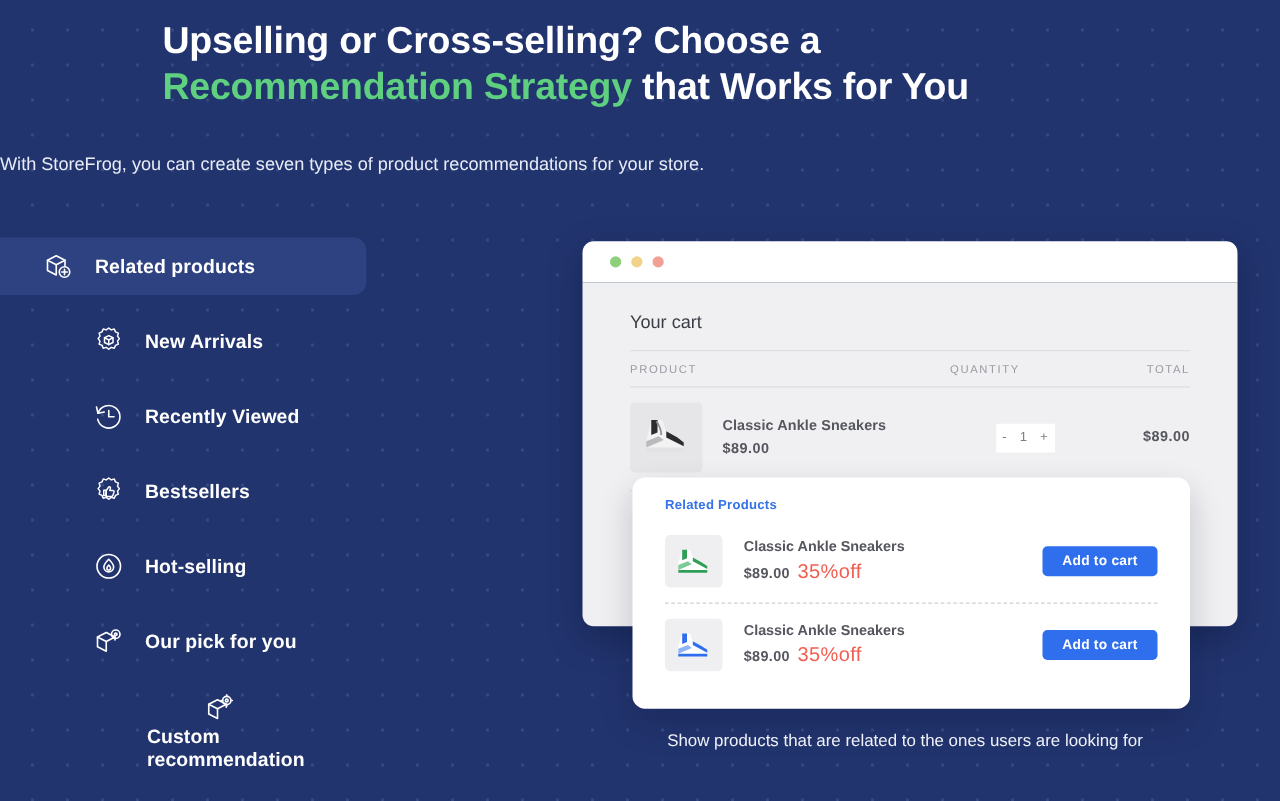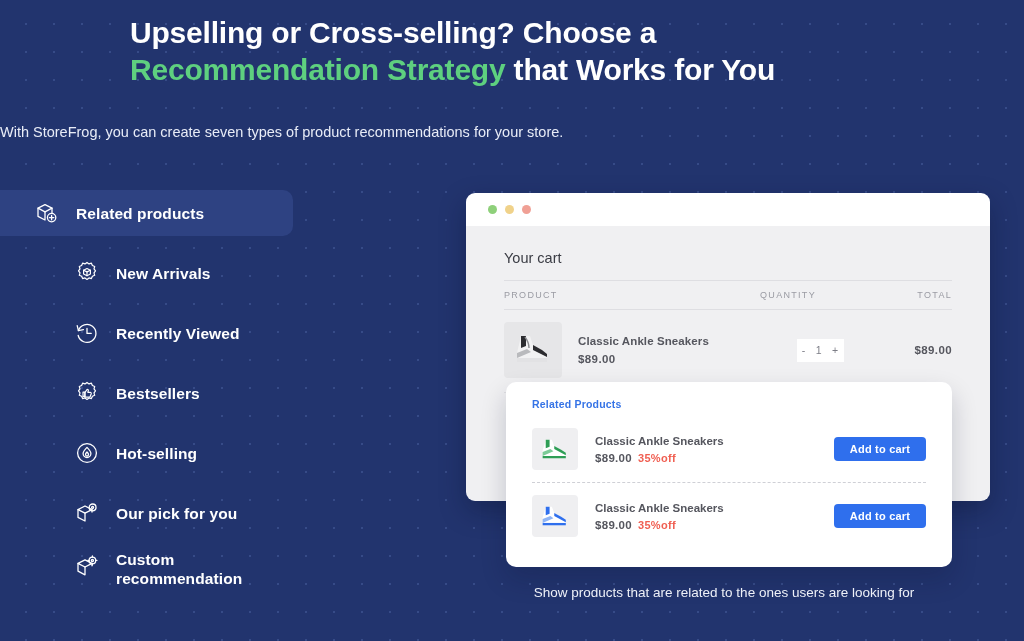--- a/index.html
+++ b/index.html
@@ -98,21 +98,22 @@
   }
   .side-label {
     font-size: 15.5px;
     font-weight: bold;
     color: #ffffff;
     line-height: 19px;
     letter-spacing: 0.1px;
   }
   .side-item.two-line {
     height: 56px;
-    align-items: flex-start;
+    align-items: center;
+    flex-direction: column;
   }
   .side-item.two-line .side-label {
     max-width: 130px;
   }
 
   
   .mock {
     position: absolute;
     left: 466px;
     top: 3px;
@@ -280,23 +281,23 @@
   }
   .rel-priceline {
     padding-top: 5px;
     font-size: 11.5px;
     font-weight: bold;
     color: #55565e;
     letter-spacing: 0.3px;
   }
   .rel-off {
     color: #f05f52;
-    font-weight: bold;
+    font-weight: normal;
     padding-left: 6px;
-    font-size: 11px;
+    font-size: 16px;
   }
   .btn-cart {
     background: #2f6fed;
     color: #ffffff;
     font-size: 11px;
     font-weight: bold;
     border: none;
     border-radius: 4px;
     width: 92px;
     height: 24px;

